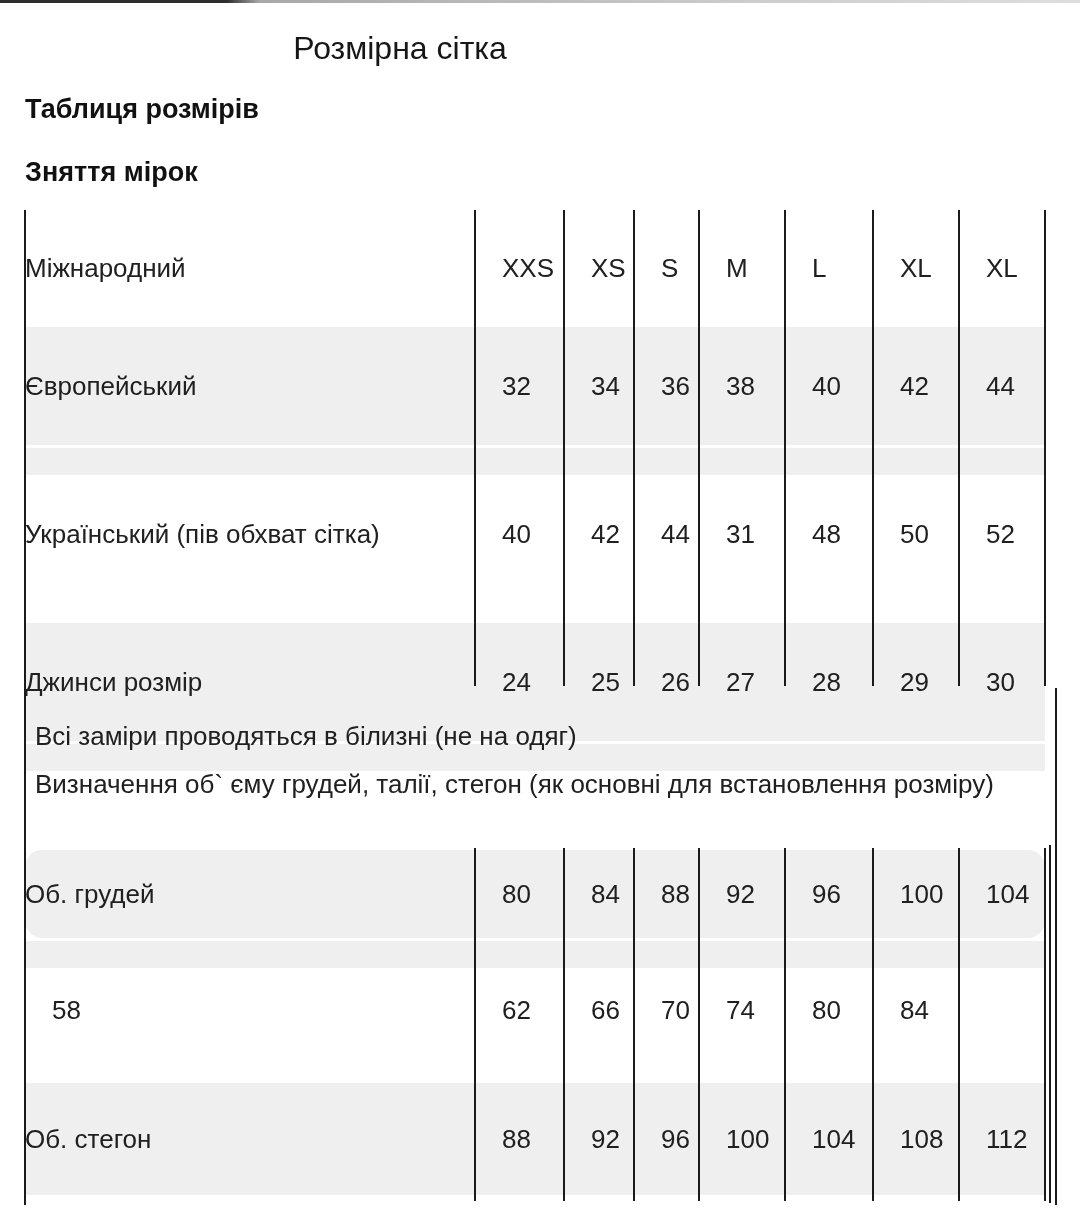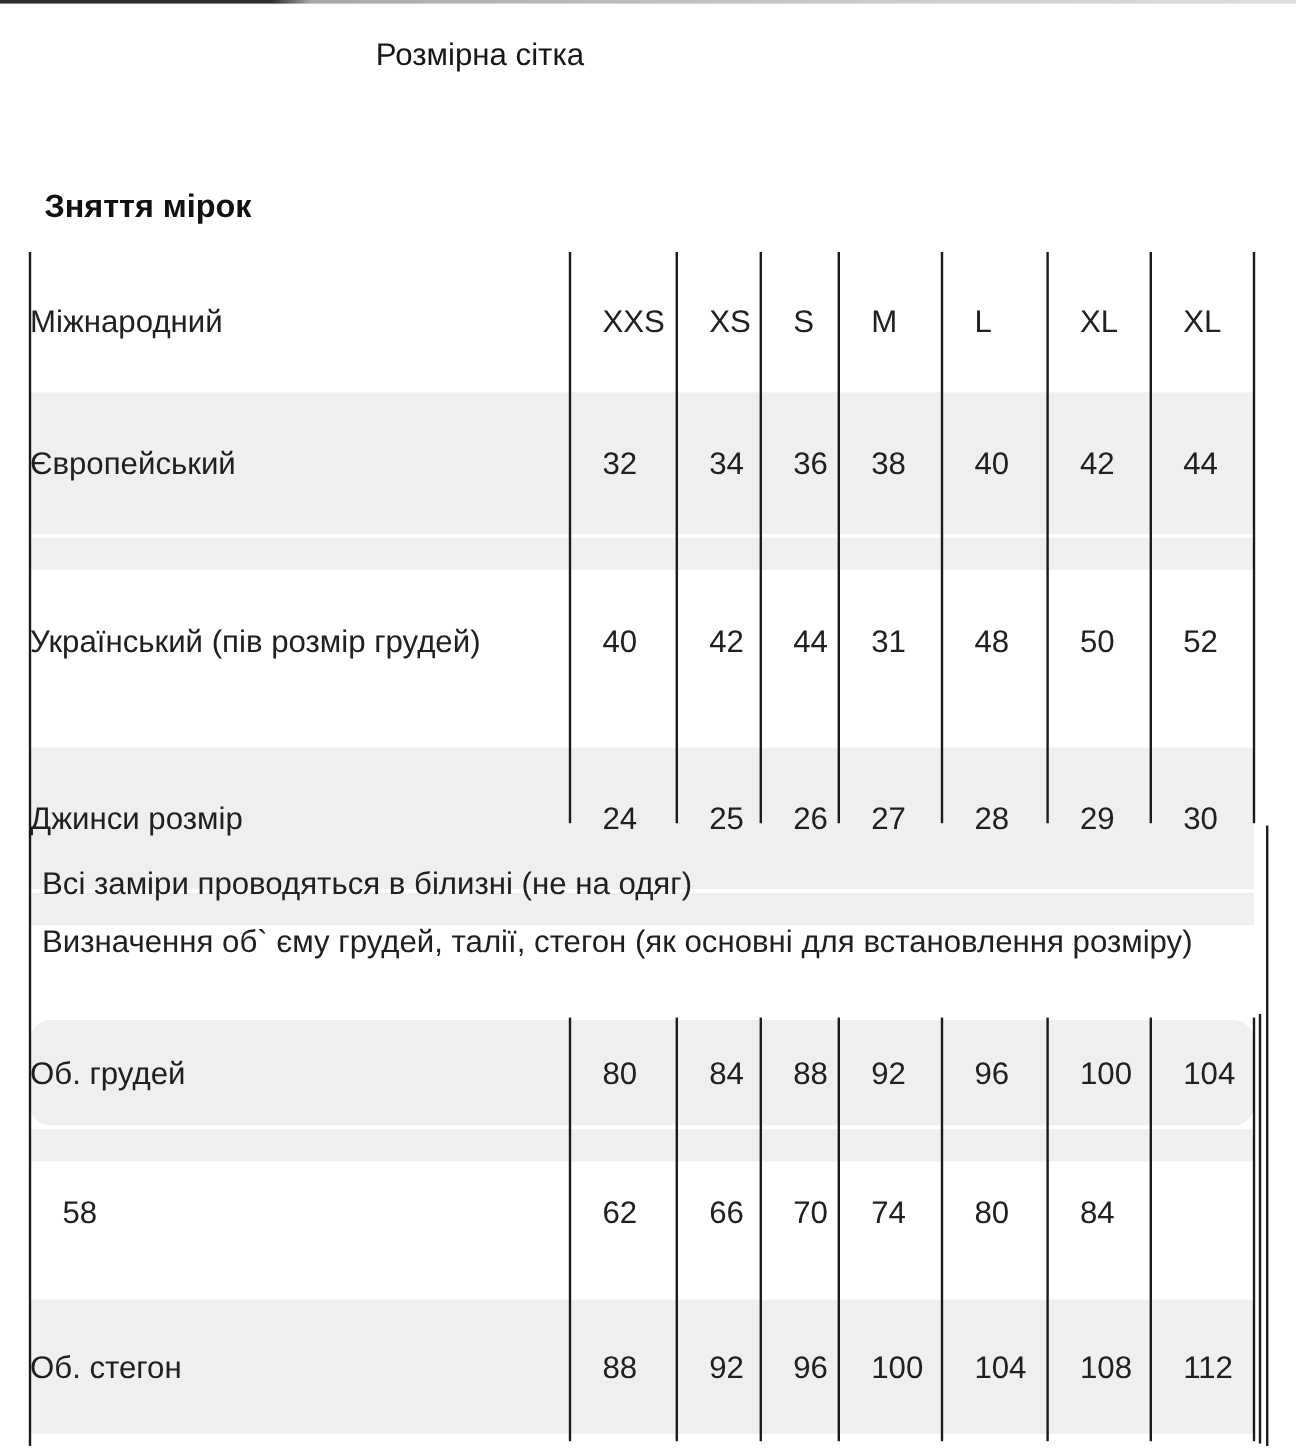--- a/index.html
+++ b/index.html
@@ -8,24 +8,24 @@
     --text:#202020;
   }
   html,body{margin:0;padding:0;background:#ffffff;}
   body{font-family:"Liberation Sans","DejaVu Sans",sans-serif;color:var(--text);}
   #page{position:relative;width:1080px;height:1211px;background:#ffffff;overflow:hidden;}
 
   .top-hairline{position:absolute;top:0;left:0;width:1080px;height:3px;
     background:linear-gradient(to right,#2e2e2e 0%,#2e2e2e 21%,#a8a8a8 24%,#cdcdcd 70%,#dedede 100%);}
 
   .page-title{position:absolute;top:30px;left:0;width:800px;text-align:center;
-    font-size:26px;font-weight:400;color:#161616;}
+    font-size:32px;font-weight:400;color:#161616;}
   .heading{position:absolute;left:25px;font-size:27px;font-weight:700;color:#111111;white-space:nowrap;}
   #heading-1{top:94px;}
-  #heading-2{top:157px;margin-left:12px;}
+  #heading-2{top:157px;}
 
   
   .dtable{position:absolute;left:25px;width:1020px;}
   #table-sizes{top:210px;}
   #table-measures{top:850px;}
 
   .grid{display:grid;grid-template-columns:450px 89px 70px 65px 86px 88px 86px 86px;align-items:center;}
   .cell{font-size:26px;color:var(--text);padding-left:27px;white-space:nowrap;overflow:hidden;}
   .cell.label{padding-left:0;}
 
@@ -48,20 +48,21 @@
   .vline{position:absolute;width:2px;background:var(--line);}
 </style>
 </head>
 <body>
 
 <div id="page">
 
   <div class="top-hairline"></div>
 
   <div class="page-title">Розмірна сітка</div>
+  <div class="heading" id="heading-1">Таблиця розмірів</div>
   <div class="heading" id="heading-2">Зняття мірок</div>
 
   <div class="dtable" id="table-sizes">
     <div class="grid t1-header">
       <div class="cell label">Міжнародний</div>
       <div class="cell">XXS</div>
       <div class="cell">XS</div>
       <div class="cell">S</div>
       <div class="cell">M</div>
       <div class="cell">L</div>
@@ -80,21 +81,21 @@
             <div class="cell">40</div>
             <div class="cell">42</div>
             <div class="cell">44</div>
           </div>
           <div class="trow-gap"></div>
           <div class="trow-strip"></div>
         </div>
 
         <div class="trow r1">
           <div class="grid trow-main">
-            <div class="cell label">Український (пів розмір грудей)</div>
+            <div class="cell label">Український (пів обхват сітка)</div>
             <div class="cell">40</div>
             <div class="cell">42</div>
             <div class="cell">44</div>
             <div class="cell">31</div>
             <div class="cell">48</div>
             <div class="cell">50</div>
             <div class="cell">52</div>
           </div>
           <div class="trow-gap"></div>
           <div class="trow-strip"></div>

